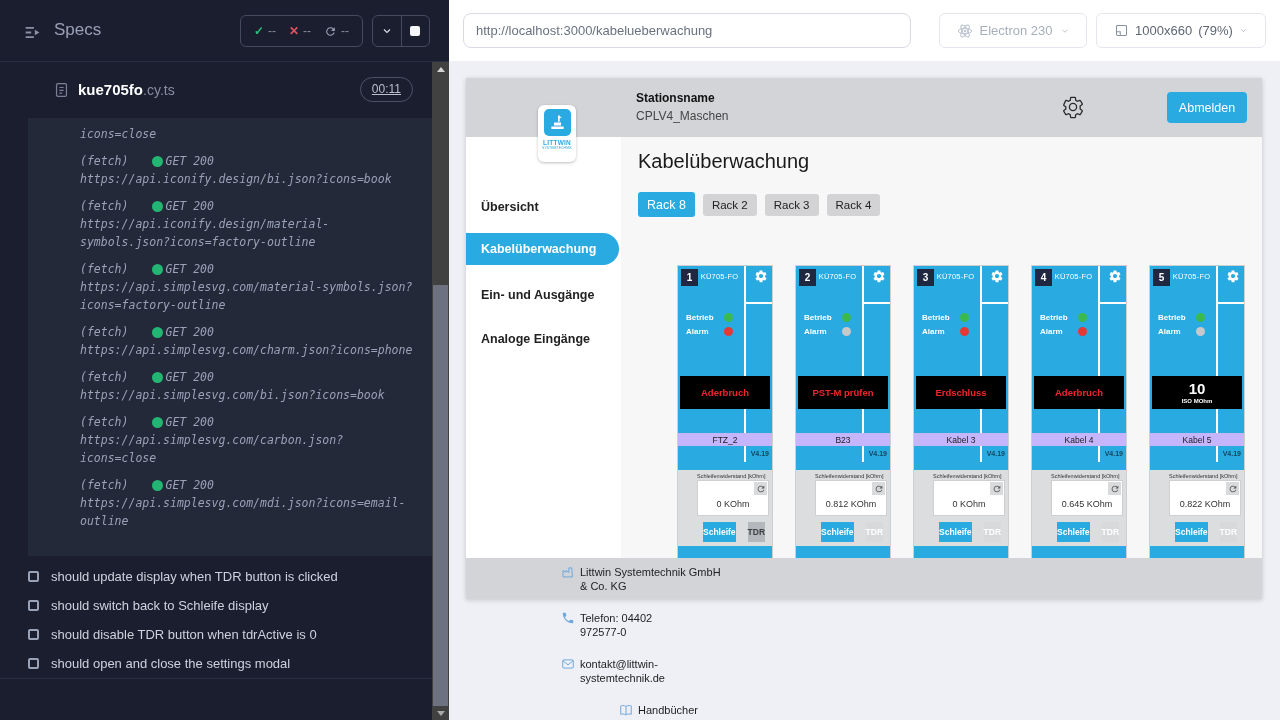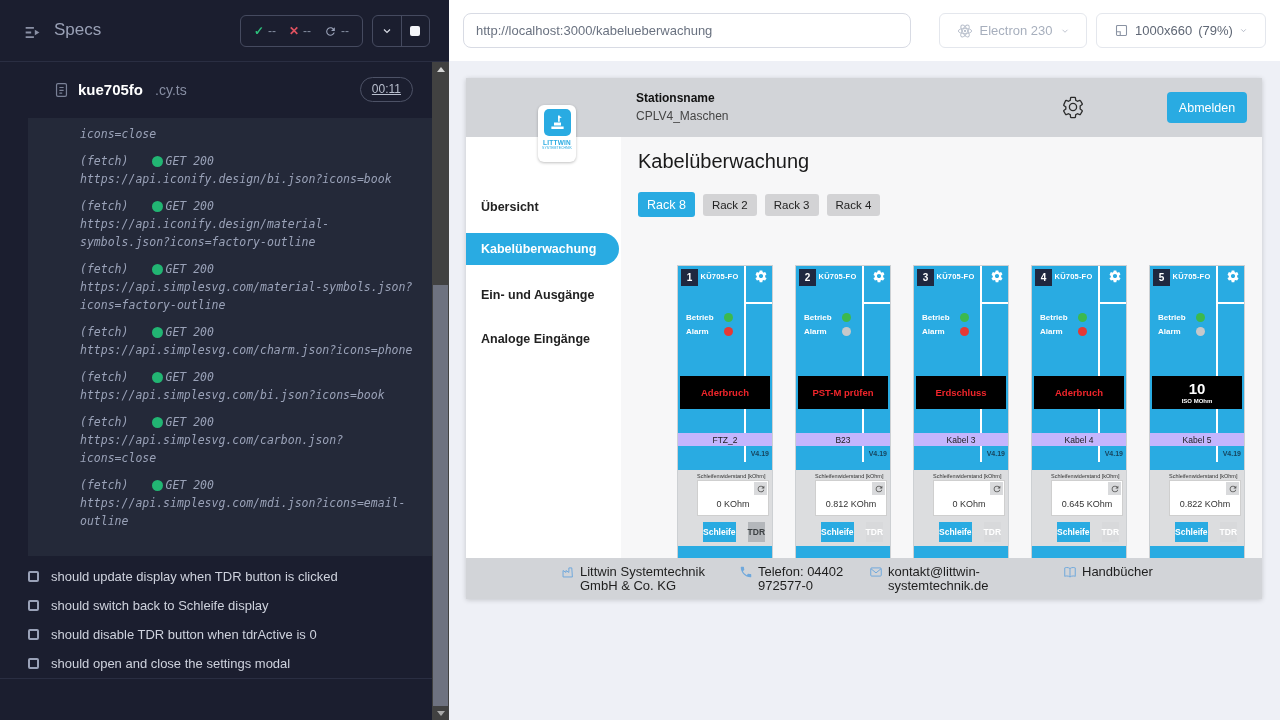--- a/index.html
+++ b/index.html
@@ -16,21 +16,21 @@
   .stat-icon.ok { color:#2dbf7b; }
   .stat-icon.fail { color:#e05260; }
   .ctrl-box { position:absolute; left:372px; top:15px; width:58px; height:32px; border:1px solid #454a5f; border-radius:6px; display:flex; }
   .ctrl-cell { flex:1; display:flex; align-items:center; justify-content:center; cursor:pointer; }
   .ctrl-cell:first-child { border-right:1px solid #454a5f; }
   .stop-square { width:10px; height:10px; background:#f5f6fa; border-radius:2px; }
 
   .spec-row { position:absolute; left:0; top:74px; width:432px; height:34px; cursor:pointer; }
   .spec-doc-icon { position:absolute; left:53px; top:5px; width:17px; height:22px; }
   .spec-name { position:absolute; left:78px; top:7px; font-size:15px; font-weight:bold; color:#ffffff; }
-  .spec-ext { font-weight:normal; color:#878ea3; font-size:14px;margin-left:12px; }
+  .spec-ext { font-weight:normal; color:#878ea3; font-size:14px; }
   .spec-timer { position:absolute; right:19px; top:3px; height:25px; padding:0 11px; border:1px solid #4d5266; border-radius:13px; color:#b9bfce; font-size:12px; line-height:23px;text-decoration:underline; }
 
   .log-block { position:absolute; left:28px; top:118px; width:404px; height:438px; background:#242939; overflow:hidden; padding:7px 16px 0 52px; font-family:"DejaVu Sans Mono",monospace; font-style:italic; font-size:11.5px; line-height:18px; color:#9aa2b8; }
   .log-cont { margin-bottom:9px; }
   .log-entry { margin-bottom:9px; cursor:pointer; }
   .log-line { display:flex; align-items:center; }
   .log-fetch { margin-right:24px; }
   .log-dot { width:11px; height:11px; border-radius:50%; background:#22b573; display:inline-block; margin-right:2px; flex:none; }
   .log-url { width:336px; overflow-wrap:break-word; }
 
@@ -73,21 +73,21 @@
 
   .app-main { position:absolute; left:155px; top:59px; width:641px; height:421px; background:#f7f7f8; overflow:hidden; }
   .main-title { position:absolute; left:17px; top:13px; font-size:20px; color:#1a1a1a; }
   .racks { position:absolute; left:17px; top:55px; display:flex; gap:8px; align-items:center; }
   .rack { height:22px; padding:0 9px; background:#d3d3d5; border-radius:3px; font-size:11.5px; color:#222; display:flex; align-items:center; cursor:pointer; }
   .rack.active { height:25px; background:#29abe2; color:#fff; font-size:12.5px; }
 
   .cards { position:absolute; left:56px; top:128px; display:flex; gap:22px; }
   .card { position:relative; width:96px; height:310px; background:#29abe2; border:1px solid #cdd0d3; flex:none; }
   .card-num { position:absolute; left:3px; top:3px; width:17px; height:17px; background:#1f2840; color:#fff; font-size:10px; font-weight:bold; display:flex; align-items:center; justify-content:center; }
-  .card-model { position:absolute; left:21px; top:6px; width:41px; text-align:center; color:#fff; font-size:7.5px; font-weight:bold; letter-spacing:.2px; }
+  .card-model { position:absolute; left:21px; top:6px; width:41px; text-align:center; color:#fff; font-size:7.5px; font-weight:normal; letter-spacing:.2px; }
   .card-gear { position:absolute; right:4px; top:3px; width:14px; height:14px; cursor:pointer; }
   .card-vline { position:absolute; left:66px; width:2px; background:#fff; }
   .v1 { top:0; height:110px; } .v2 { top:143px; height:24px; } .v3 { top:180px; height:16px; }
   .card-hline { position:absolute; left:68px; right:0; top:36px; height:2px; background:#fff; }
   .led-label { position:absolute; left:8px; color:#fff; font-size:8px; font-weight:bold; }
   .led { position:absolute; left:46px; width:9px; height:9px; border-radius:50%; }
   .card-display { position:absolute; left:2px; right:2px; top:110px; height:33px; background:#000; display:flex; flex-direction:column; align-items:center; justify-content:center; }
   .display-alarm { color:#f0252b; font-size:9.5px; font-weight:bold; }
   .display-main { color:#fff; font-size:15px; font-weight:bold; line-height:15px; }
   .display-sub { color:#fff; font-size:6px; font-weight:bold; margin-top:2px; }
@@ -96,21 +96,21 @@
   .card-bottom { position:absolute; left:0; right:0; top:204px; height:76px; background:#dcdddf;padding-left:16px; }
   .meas-label { font-size:5.5px; color:#333; margin:3px 0 1px 3px; }
   .meas-box { position:relative; margin:0 3px; height:36px; background:#fff; border:1px solid #cfcfcf; }
   .refresh-btn { position:absolute; top:1px; right:1px; width:13px; height:13px; background:#d9dadc; display:flex; align-items:center; justify-content:center; cursor:pointer; }
   .meas-value { position:absolute; bottom:6px; width:100%; text-align:center; font-size:9px; color:#333; }
   .card-btns { display:flex; margin:6px 9px 0; height:20px; gap:12px; }
   .btn-schleife { flex:1.15; background:#29abe2; color:#fff; font-size:8.5px; font-weight:bold; display:flex; align-items:center; justify-content:center; cursor:pointer; }
   .btn-tdr { flex:1; background:#b4b7bb; color:#3c4043; font-size:8.5px; font-weight:bold; display:flex; align-items:center; justify-content:center; cursor:pointer; }
   .btn-tdr.disabled { background:#d8d9db; color:#ffffff; }
 
-  .app-footer { position:absolute; left:0; bottom:0; width:100%; height:41px; background:#d2d4d8; display:flex; align-items:flex-start; padding:7px 0 0 95px; gap:18px; font-size:13px; color:#1e1e1e; z-index:3; }
+  .app-footer { position:absolute; left:0; bottom:0; width:100%; height:41px; background:#d2d4d8; display:flex; align-items:flex-start; padding:7px 0 0 95px; gap:18px; font-size:11px; color:#1e1e1e; z-index:3;flex-direction:column; }
   .footer-item { display:flex; gap:5px; line-height:14px; }
   .footer-item svg { flex:none; margin-top:0; }
   .fi-company { width:160px; } .fi-phone { width:112px; } .fi-email { width:118px; }
   .fi-manuals { margin-left:58px; cursor:pointer; }
 </style>
 </head>
 <body>
 
 <div class="left-panel">
   <div class="lp-header">

